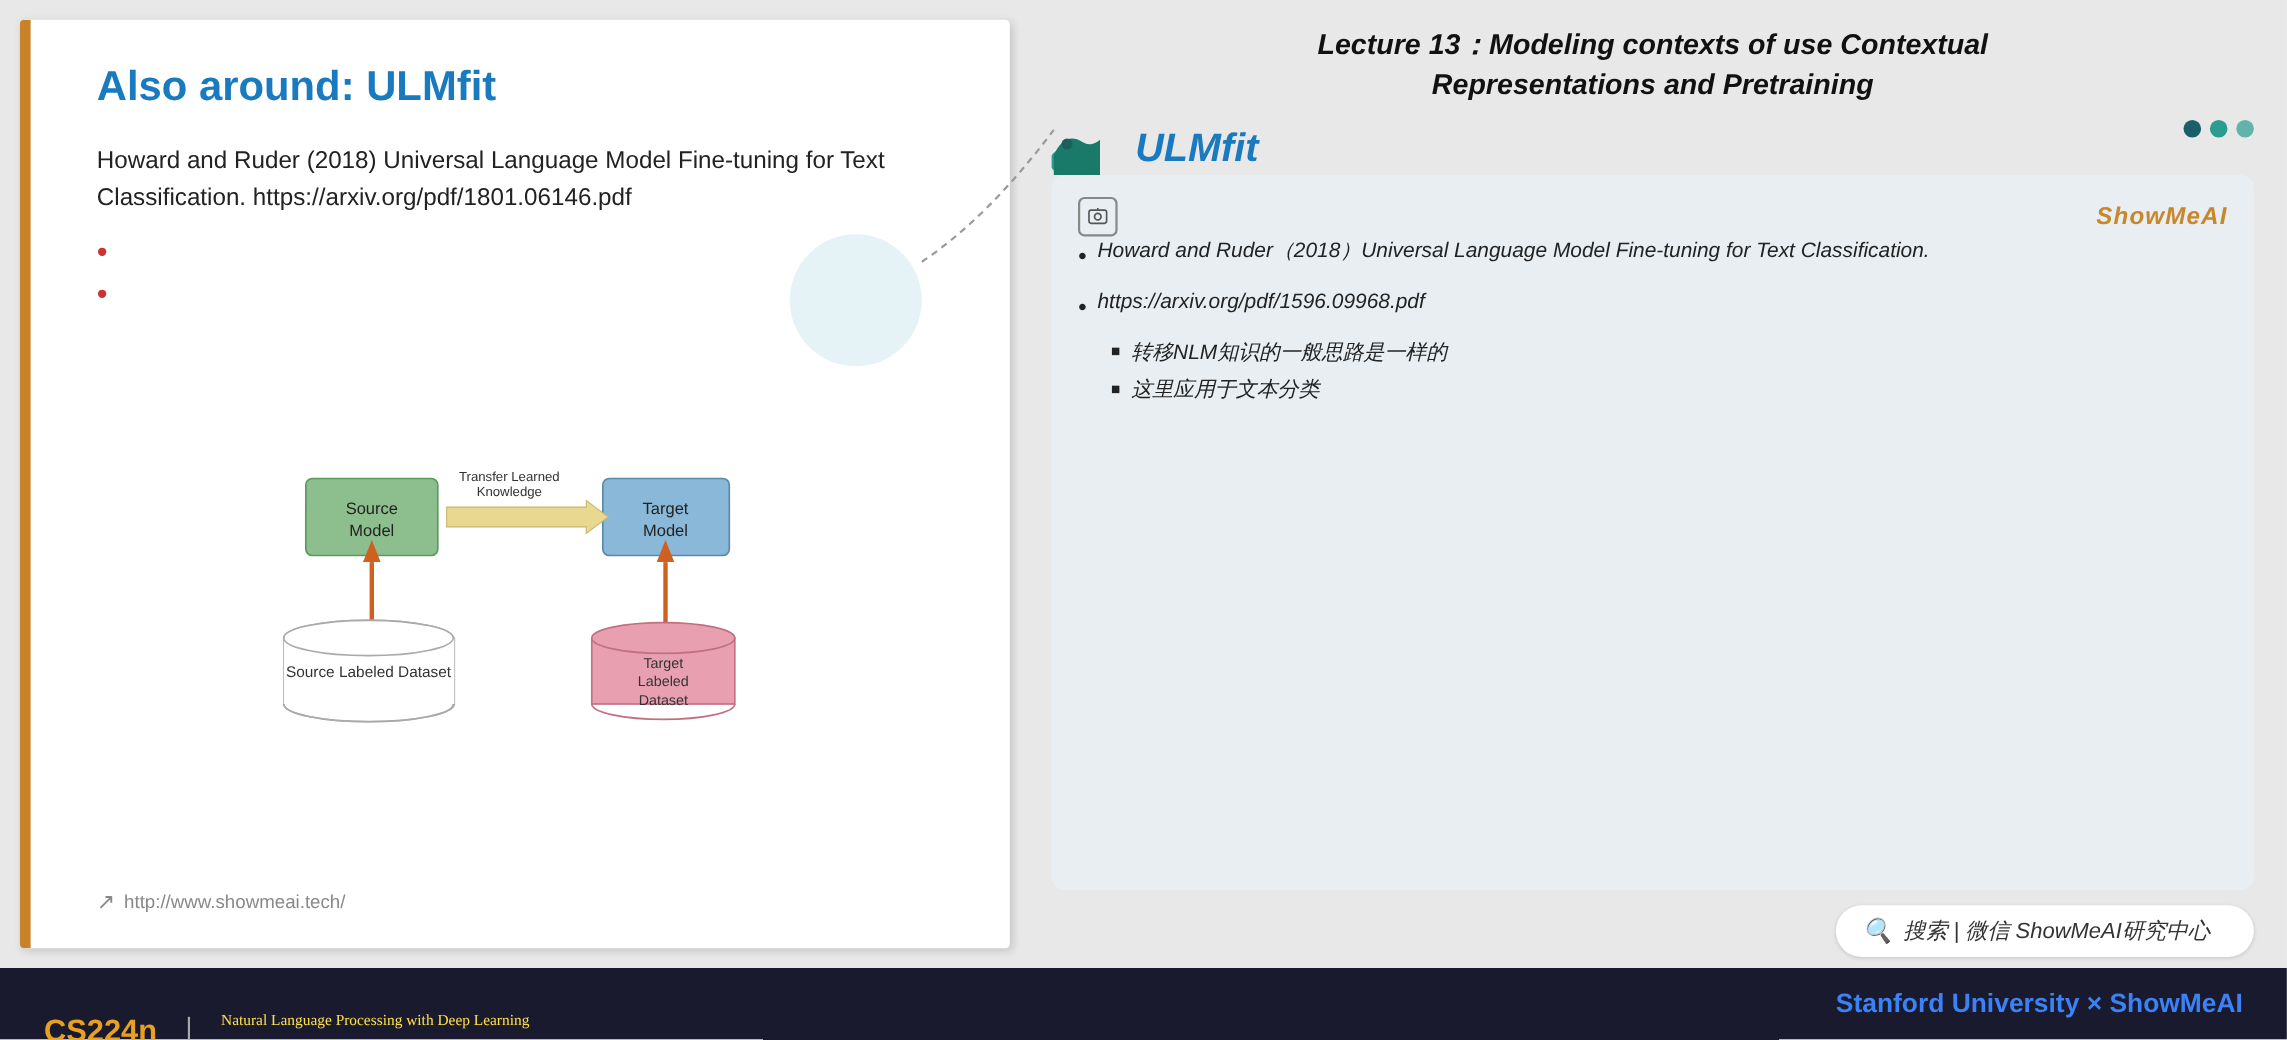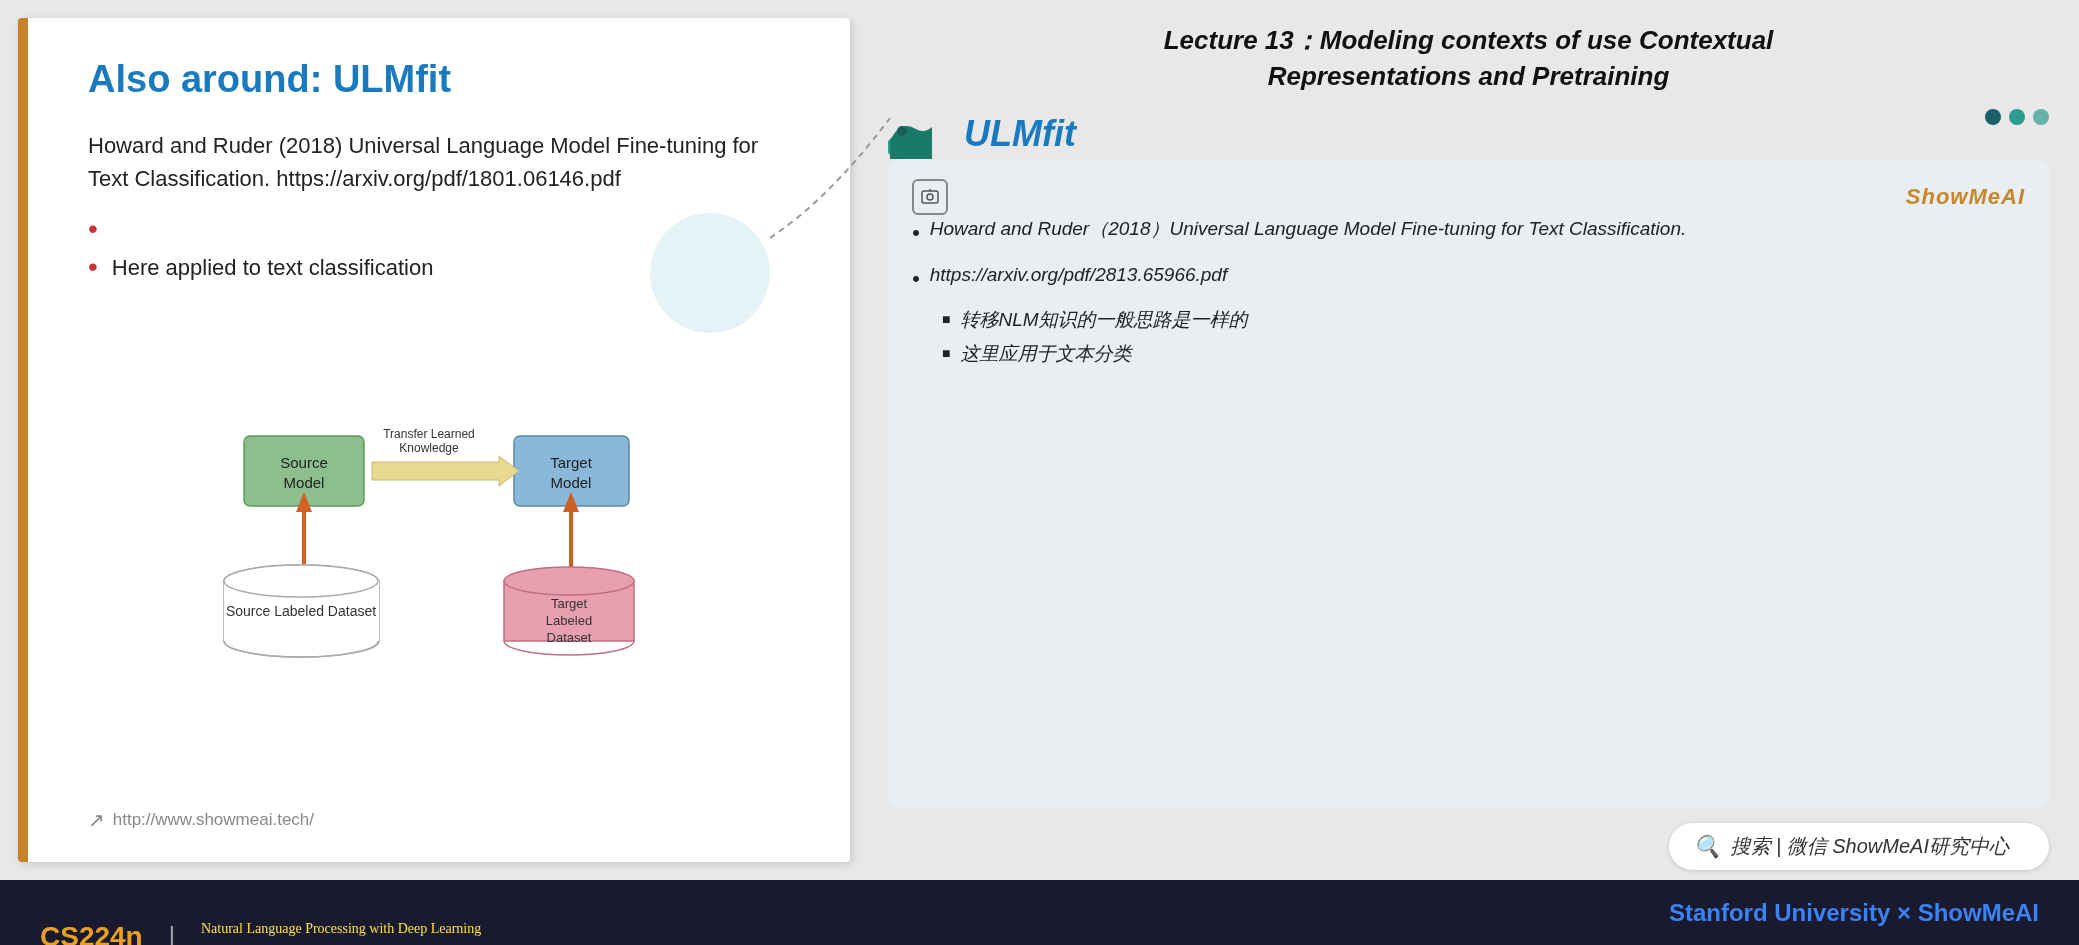--- a/index.html
+++ b/index.html
@@ -14,21 +14,21 @@
     }
 
     .main-content {
       display: flex;
       flex: 1;
       background: #e8e8e8;
     }
 
     
     .slide-panel {
-      width: 832px;
+      width: 900px;
       background: white;
       margin: 18px 18px 18px 18px;
       border-radius: 4px;
       position: relative;
       display: flex;
       flex-direction: column;
       padding: 40px 50px 30px 60px;
       border-left: 10px solid #c8832a;
       box-shadow: 2px 2px 8px rgba(0,0,0,0.15);
     }
@@ -297,21 +297,20 @@
 
   <div class="slide-panel">
     <div class="slide-title">Also around: ULMfit</div>
     <div class="slide-body-text">Howard and Ruder (2018) Universal Language Model Fine-tuning for Text Classification. https://arxiv.org/pdf/1801.06146.pdf</div>
     <ul class="bullet-list">
       <li>
         <span class="bullet-dot">•</span>
       </li>
       <li>
         <span class="bullet-dot">•</span>
-        <span>Here applied to text classification</span>
       </li>
     </ul>
 
     <div class="diagram-area">
       <div class="diagram-wrapper">
         
         <svg width="520" height="290">
 
           <rect x="60" y="20" width="120" height="70" rx="6" fill="#8dbe8d" stroke="#5a9a5a" stroke-width="1.5"></rect>
           <text x="120" y="52" text-anchor="middle" font-size="15" fill="#222">Source</text>
@@ -404,21 +403,21 @@
         <div class="showmeai-label">ShowMeAI</div>
       </div>
 
       <div class="notes-bullet">
         <span class="notes-bullet-dot">•</span>
         <span>Howard and Ruder（2018）Universal Language Model Fine-tuning for Text Classification.</span>
       </div>
 
       <div class="notes-bullet">
         <span class="notes-bullet-dot">•</span>
-        <span>https://arxiv.org/pdf/2813.65966.pdf</span>
+        <span>https://arxiv.org/pdf/1596.09968.pdf</span>
       </div>
 
       <div class="sub-bullet">
         <span class="sub-bullet-square">■</span>
         <span>转移NLM知识的一般思路是一样的</span>
       </div>
 
       <div class="sub-bullet">
         <span class="sub-bullet-square">■</span>
         <span>这里应用于文本分类</span>

